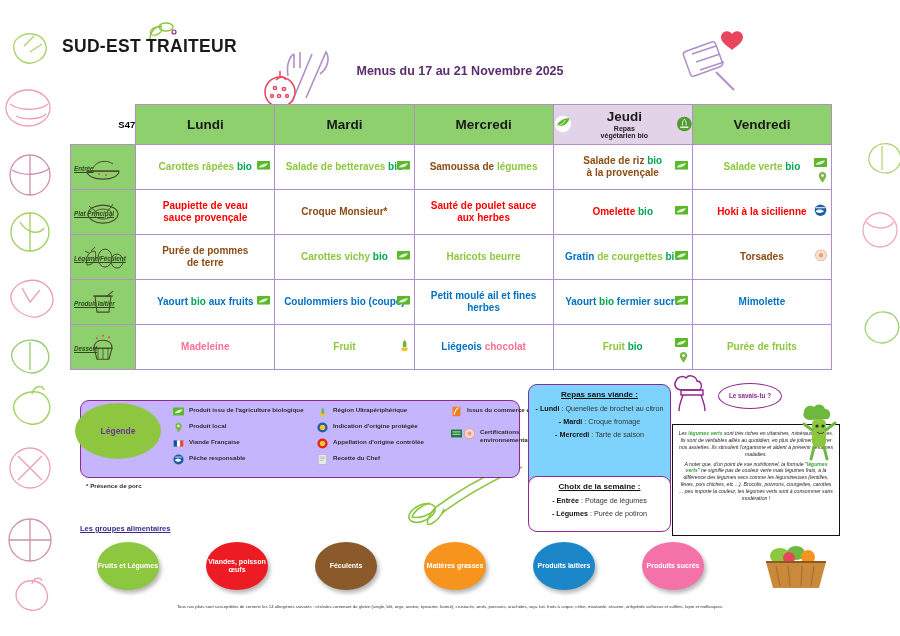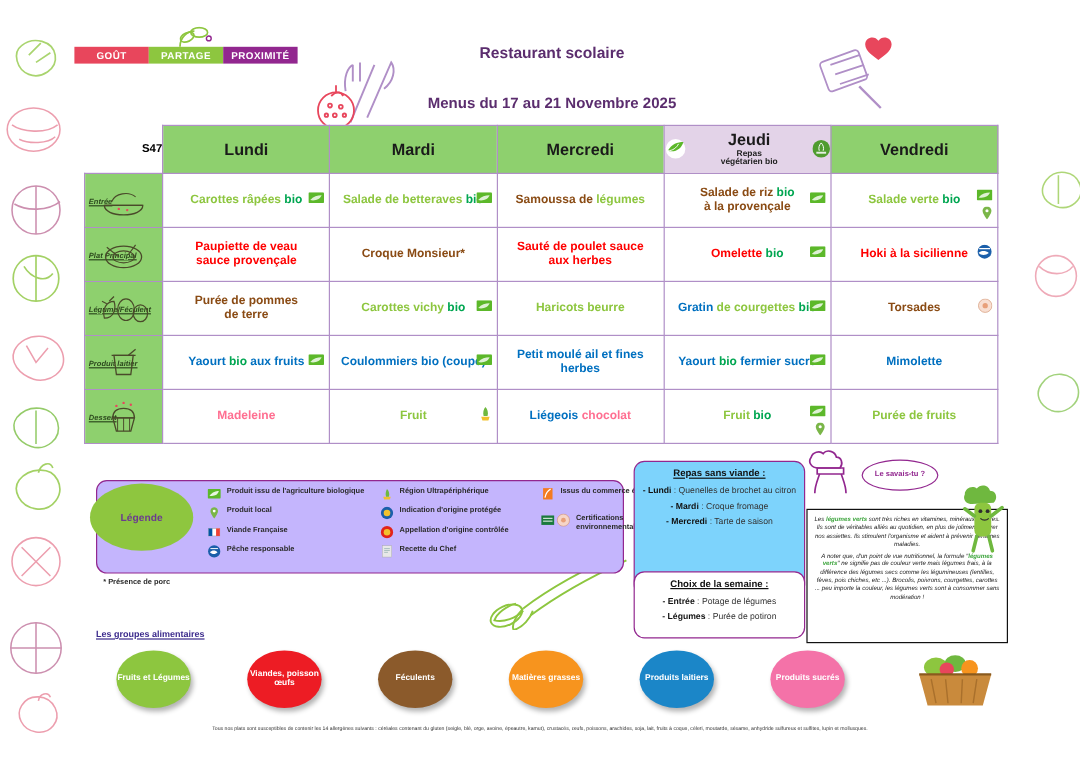--- a/index.html
+++ b/index.html
@@ -222,25 +222,21 @@
   </svg>
 </div>
 
 <div class="logo-block">
   <svg class="logo-sprout" width="34" height="20" viewBox="0 0 34 20" xmlns="http://www.w3.org/2000/svg">
     <path d="M4 17c0-8 6-13 12-13" fill="none" stroke="#8dc63f" stroke-width="1.5"></path>
     <ellipse cx="20" cy="5" rx="7" ry="4" fill="none" stroke="#8dc63f" stroke-width="1.4"></ellipse>
     <ellipse cx="10" cy="9" rx="6" ry="3.6" fill="none" stroke="#8dc63f" stroke-width="1.4" transform="rotate(-25 10 9)"></ellipse>
     <circle cx="28" cy="10" r="2" fill="none" stroke="#92278f" stroke-width="1.2"></circle>
   </svg>
-  <div class="logo-tags">
-    <span class="tag-gout">GOÛT</span>
-    <span class="tag-partage">PARTAGE</span>
-    <span class="tag-prox">PROXIMITÉ</span>
-  </div>
+  <div class="logo-title">SUD-EST TRAITEUR</div>
 </div>
 
 <svg class="cutlery" width="90" height="70" viewBox="0 0 90 70" xmlns="http://www.w3.org/2000/svg">
   <g stroke="#b08fc7" stroke-width="1.6" fill="none">
     <path d="M42 62L62 14"></path>
       <path d="M38 36c-2-12 2-20 6-22M44 14v14M50 12v16"></path>
     <path d="M56 58L76 12c4 6 2 16-6 22"></path>
   </g>
   <g stroke="#e8465c" stroke-width="1.5" fill="none">
     <circle cx="30" cy="52" r="15"></circle>
@@ -256,21 +252,20 @@
 <svg class="grill-icon" width="78" height="70" viewBox="0 0 78 70" xmlns="http://www.w3.org/2000/svg">
   <g stroke="#b08fc7" stroke-width="1.5" fill="none">
     <rect x="6" y="18" width="34" height="26" rx="3" transform="rotate(-20 23 31)"></rect>
     <path d="M12 26l24-8M16 34l24-8M20 42l24-8"></path>
     <path d="M36 44l18 18" stroke-width="2"></path>
   </g>
   <path d="M52 6c3-5 11-3 11 3 0 6-8 10-11 13-3-3-11-7-11-13 0-6 8-8 11-3z" fill="#e8465c"></path>
 </svg>
 
 <div class="title-block">
-  <div class="title-main">Restaurant scolaire</div>
   <div class="title-sub">Menus du 17 au 21 Novembre 2025</div>
 </div>
 
 <table class="menu-table">
   <thead>
     <tr>
       <th class="week-cell col-label">S47</th>
       <th class="day-cell col-day">Lundi</th>
       <th class="day-cell col-day">Mardi</th>
       <th class="day-cell col-day">Mercredi</th>

